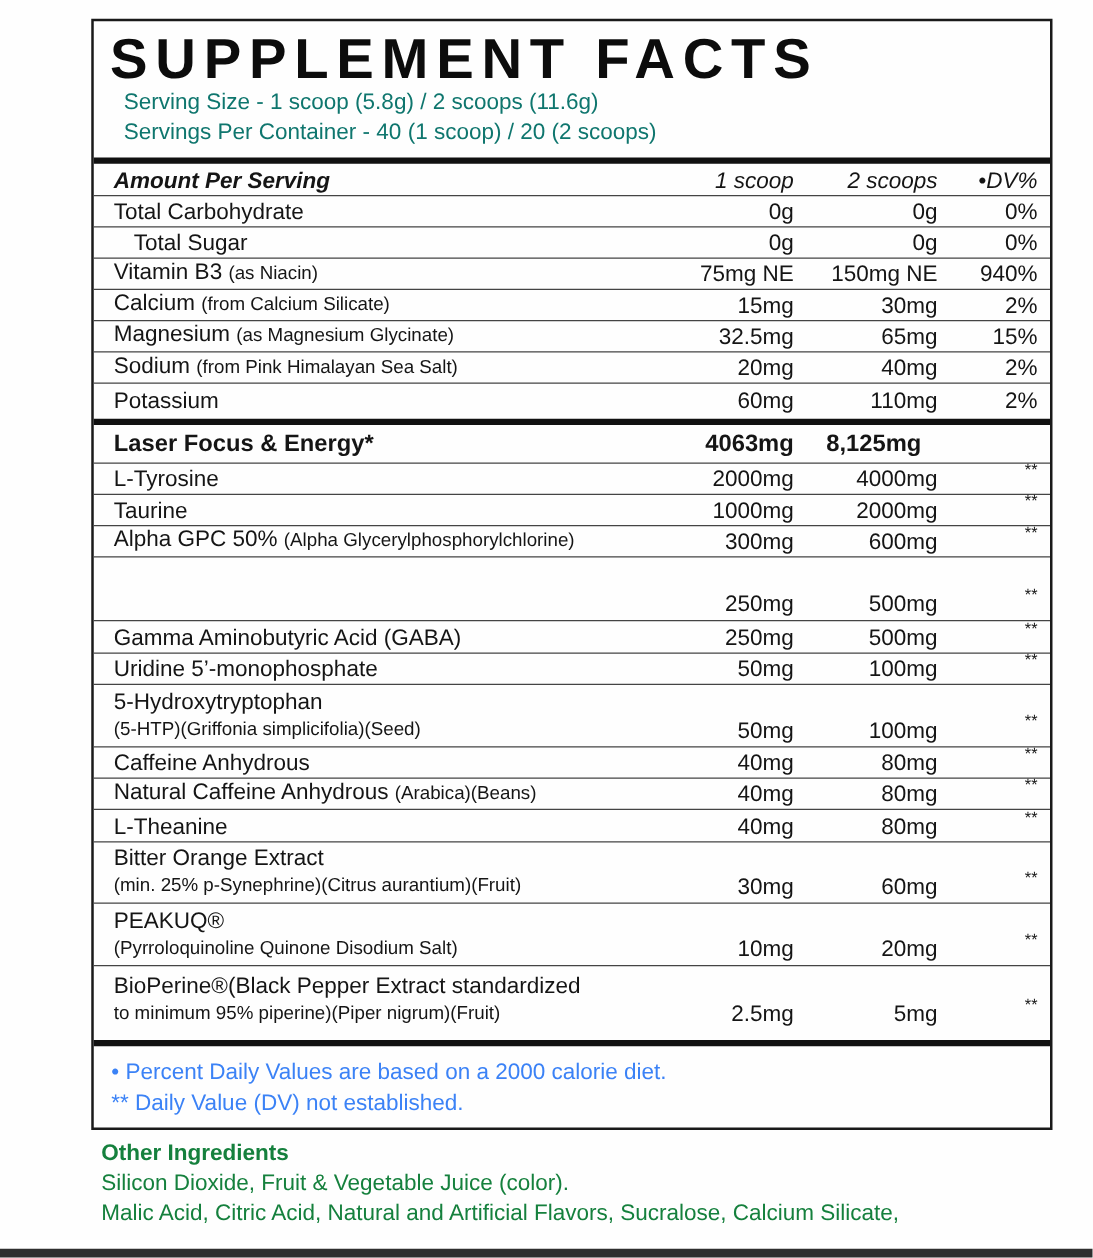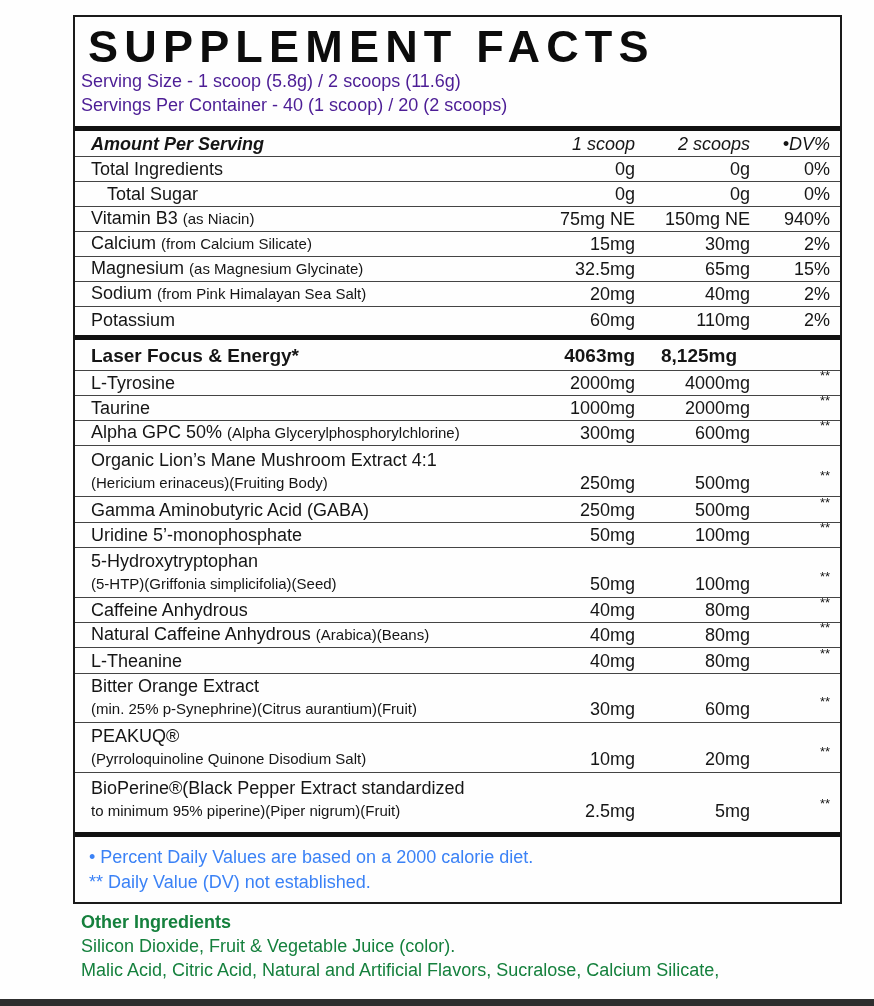--- a/index.html
+++ b/index.html
@@ -8,21 +8,21 @@
       font-family: "Liberation Sans", sans-serif; color: #111;
     }
     .label-box {
       position: absolute; left: 73px; top: 15px; width: 765px; height: 885px;
       border: 2px solid #1a1a1a; box-sizing: content-box;
     }
     .title {
       position: absolute; left: 13px; top: 5px; font-size: 45px; font-weight: bold;
       letter-spacing: 6.2px; line-height: 50px; color: #0c0c0c; white-space: nowrap;
     }
-    .serving { position: absolute; left: 6px; font-size: 18px; line-height: 22px; white-space: nowrap; color: #4c1d95; }
+    .serving { position: absolute; left: 24px; font-size: 18px; line-height: 22px; white-space: nowrap; color: #0f766e; }
     .serving.s1 { top: 53px; }
     .serving.s2 { top: 77px; }
     .thick { position: absolute; left: 0; right: 0; height: 5px; background: #111; }
     .row {
       position: absolute; left: 0; right: 0; border-bottom: 1.5px solid #444; box-sizing: border-box;
       font-size: 18px; color: #151515;
     }
     .row.noborder { border-bottom: none; }
     .row .name { position: absolute; left: 16px; bottom: 1px; white-space: nowrap; line-height: 22px; }
     .row .name.two { bottom: 2px; }
@@ -57,21 +57,21 @@
   <div class="thick" style="top:109px;"></div>
 
   <div class="row header" style="top:114px;height:26px;">
     <span class="name">Amount Per Serving</span>
     <span class="c1">1 scoop</span>
     <span class="c2">2 scoops</span>
     <span class="c3">•DV%</span>
   </div>
 
   <div class="row" style="top: 140px; height: 25px;">
-      <span class="name"><span>Total Ingredients</span></span>
+      <span class="name"><span>Total Carbohydrate</span></span>
       <span class="c1">0g</span>
       <span class="c2">0g</span>
       <span class="c3">0%</span>
     </div>
     <div class="row indent" style="top: 165px; height: 25px;">
       <span class="name"><span>Total Sugar</span></span>
       <span class="c1">0g</span>
       <span class="c2">0g</span>
       <span class="c3">0%</span>
     </div>
@@ -127,24 +127,20 @@
       <span class="c2">2000mg</span>
       <span class="c3 stars">**</span>
     </div>
     <div class="row" style="top: 404px; height: 25px;">
       <span class="name"><span>Alpha GPC 50% </span><span class="small">(Alpha Glycerylphosphorylchlorine)</span></span>
       <span class="c1">300mg</span>
       <span class="c2">600mg</span>
       <span class="c3 stars">**</span>
     </div>
     <div class="row" style="top: 429px; height: 51px;">
-      <span class="name two">
-        <span class="line1">Organic Lion’s Mane Mushroom Extract 4:1</span>
-        <span class="line2">(Hericium erinaceus)(Fruiting Body)</span>
-      </span>
       <span class="c1" style="bottom: 2px;">250mg</span>
       <span class="c2" style="bottom: 2px;">500mg</span>
       <span class="c3 stars" style="bottom: 9px;">**</span>
     </div>
     <div class="row" style="top: 480px; height: 26px;">
       <span class="name"><span>Gamma Aminobutyric Acid (GABA)</span></span>
       <span class="c1">250mg</span>
       <span class="c2">500mg</span>
       <span class="c3 stars">**</span>
     </div>

